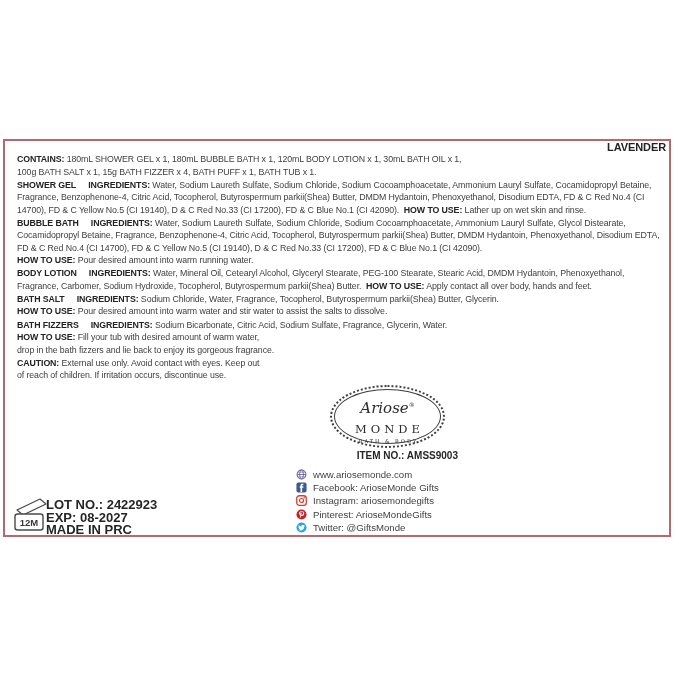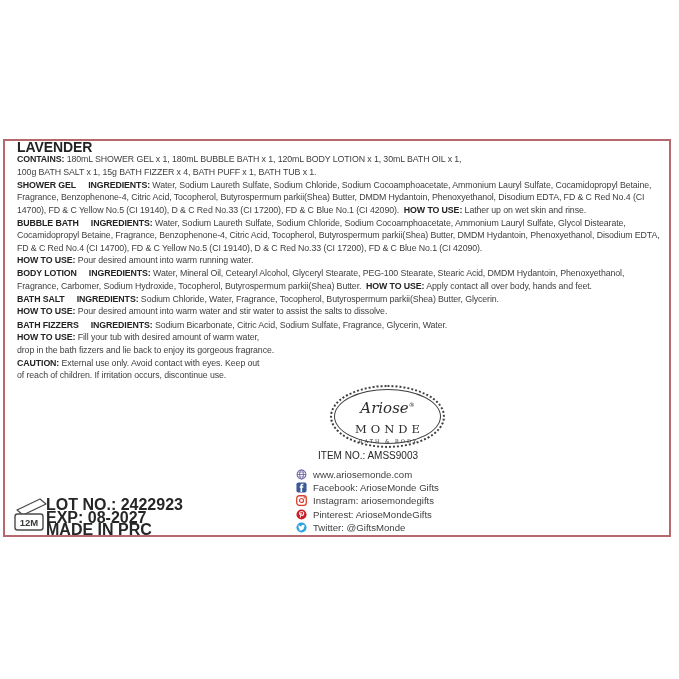--- a/index.html
+++ b/index.html
@@ -12,21 +12,21 @@
     box-sizing:border-box;border:2px solid #b5696f;background:#fff;
   }
   .content{
     position:absolute;left:17px;top:141px;width:649px;
     color:#404040;font-size:8.8px;line-height:12.35px;letter-spacing:-0.1px;
   }
   .content b{color:#232323;font-weight:bold;}
   .line{margin:0;}
   .sec{margin:1px 0 0 0;}
   .secname{margin-right:12px;}
-  .title{font-size:14px;}
+  .title{font-size:11px;text-align:right;}
   
   .logo{
     position:absolute;left:330px;top:385px;width:115px;height:63px;
     box-sizing:border-box;border:2px dotted #3e3e3e;border-radius:50%;
     padding:2px;background:#fff;
   }
   .logo-inner{
     width:100%;height:100%;box-sizing:border-box;border:1px solid #3e3e3e;
     border-radius:50%;text-align:center;color:#2d2d2d;
   }
@@ -37,28 +37,28 @@
   .brand-script sup{font-size:6px;font-style:normal;}
   .brand-caps{
     font-family:"DejaVu Serif", serif;font-size:11.5px;line-height:12px;
     letter-spacing:4px;text-indent:4px;margin-top:7px;
   }
   .brand-tag{
     font-family:"DejaVu Serif", serif;font-size:5px;line-height:6px;
     letter-spacing:2px;text-indent:2px;margin-top:2.5px;
   }
   .itemno{
-    position:absolute;left:318px;top:450px;width:140px;text-align:left;
-    font-weight:normal;font-size:10px;color:#262626;letter-spacing:0;
+    position:absolute;left:318px;top:450px;width:140px;text-align:right;
+    font-weight:bold;font-size:10px;color:#262626;letter-spacing:0;
   }
   .social{position:absolute;left:296px;top:468px;color:#3f3f3f;}
   .social-row{display:flex;align-items:center;height:13.2px;font-size:9.6px;}
   .social-icon{width:11px;height:11px;margin-right:6px;flex:none;}
   .lot{
-    position:absolute;left:46px;top:499px;font-weight:bold;font-size:16px;
+    position:absolute;left:46px;top:499px;font-weight:bold;font-size:13px;
     line-height:12.6px;color:#262626;
   }
   .pao{position:absolute;left:13px;top:496px;}
 </style>
 </head>
 <body>
 
 <div class="frame"></div>
 
 <div class="content">

